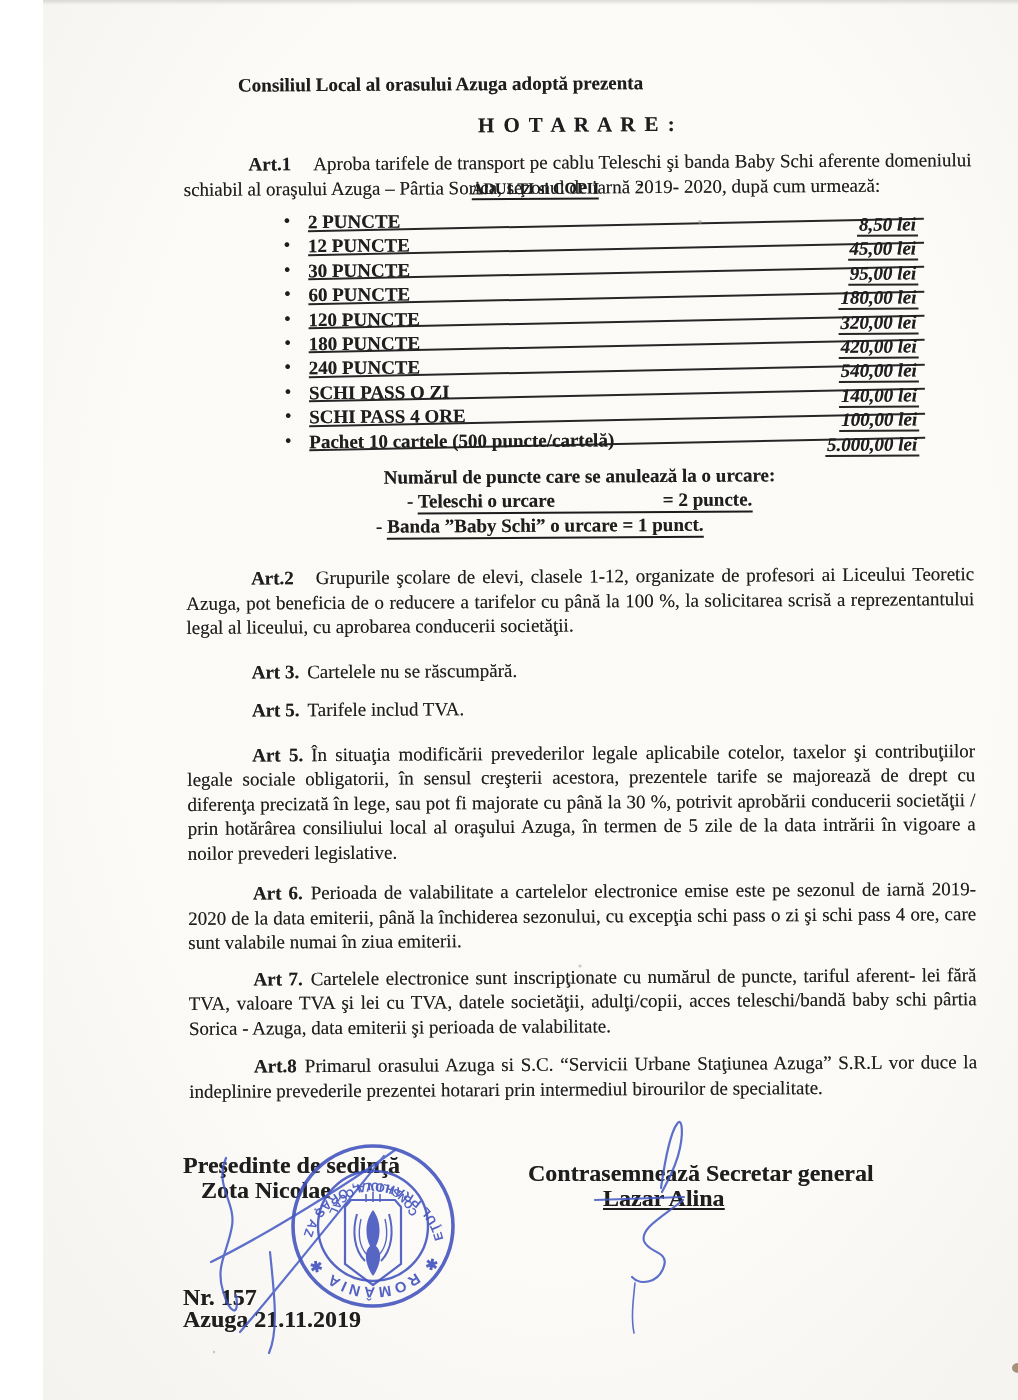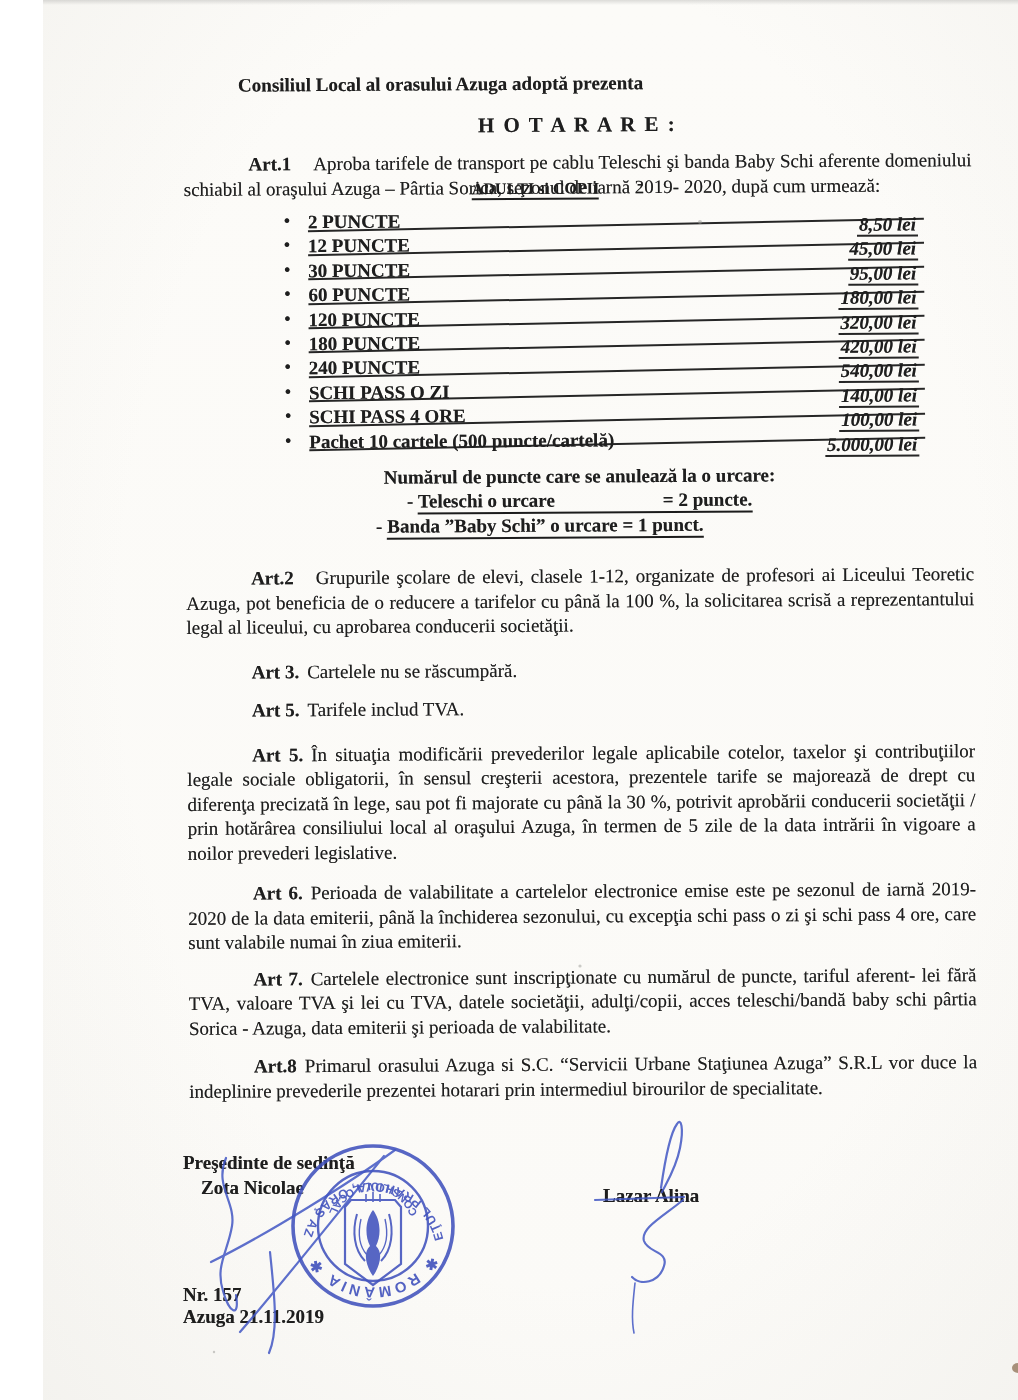--- a/index.html
+++ b/index.html
@@ -49,25 +49,25 @@
   .cancel-line2{transform:translateX(-40px);}
   
   .p-art2{margin-top:26px;}
   .p-art3{margin-top:20px;}
   .p-art4{margin-top:14px;}
   .p-art5{margin-top:20px;}
   .p-art6{margin-top:16px;}
   .p-art7{margin-top:12px;}
   .p-art8{margin-top:14px;}
   
-  .sig{position:absolute;font-weight:700;font-size:19px;text-shadow:0 0 .5px rgba(30,30,30,.55);}
+  .sig{position:absolute;font-weight:700;font-size:24px;text-shadow:0 0 .5px rgba(30,30,30,.55);}
   .sig-left-role{left:140px;top:1152px;}
   .sig-left-name{left:158px;top:1177px;}
   .sig-right-role{left:485px;top:1160px;}
-  .sig-right-name{left:560px;top:1185px;}
+  .sig-right-name{left:560px;top:1185px;text-decoration:underline;}
   .foot-date{left:140px;top:1306px;}
   .foot-nr{left:140px;top:1284px;}
   .overlay{position:absolute;left:0;top:0;pointer-events:none;}
 </style>
 </head>
 <body>
 
 <div class="page">
   <div class="scan-edge-top"></div>
 
@@ -168,20 +168,21 @@
 
     <p class="para p-art6"><span class="art-label">Art  6.</span><span>Perioada de valabilitate a cartelelor electronice emise este pe sezonul de iarnă 2019-2020 de la data emiterii, până la închiderea sezonului, cu excepţia schi pass o zi şi schi pass 4 ore, care sunt valabile numai în ziua emiterii.</span></p>
 
     <p class="para p-art7"><span class="art-label">Art 7.</span><span>Cartelele electronice sunt inscripţionate cu numărul de puncte, tariful aferent- lei fără TVA, valoare TVA şi lei cu TVA, datele societăţii, adulţi/copii, acces teleschi/bandă baby schi pârtia Sorica - Azuga, data emiterii şi perioada de valabilitate.</span></p>
 
     <p class="para p-art8"><span class="art-label">Art.8</span><span>Primarul orasului Azuga si S.C. “Servicii Urbane Staţiunea Azuga” S.R.L vor duce la indeplinire prevederile prezentei hotarari prin intermediul birourilor de specialitate.</span></p>
   </div>
 
   <div class="sig sig-left-role">Preşedinte de sedinţă</div>
   <div class="sig sig-left-name">Zota Nicolae</div>
+  <div class="sig sig-right-role">Contrasemnează  Secretar general</div>
   <div class="sig sig-right-name">Lazar Alina</div>
   <div class="sig foot-date">Azuga 21.11.2019</div>
   <div class="sig foot-nr">Nr. 157</div>
 
   <svg class="overlay" style="left:228px;top:1124px;" width="204" height="204" viewBox="0 0 204 204">
     <g stroke="#4152bd" fill="none" opacity="0.88">
       <circle cx="102" cy="102" r="80" stroke-width="3.6"></circle>
       <circle cx="102" cy="102" r="55" stroke-width="2.4"></circle>
     </g>
     <defs>

